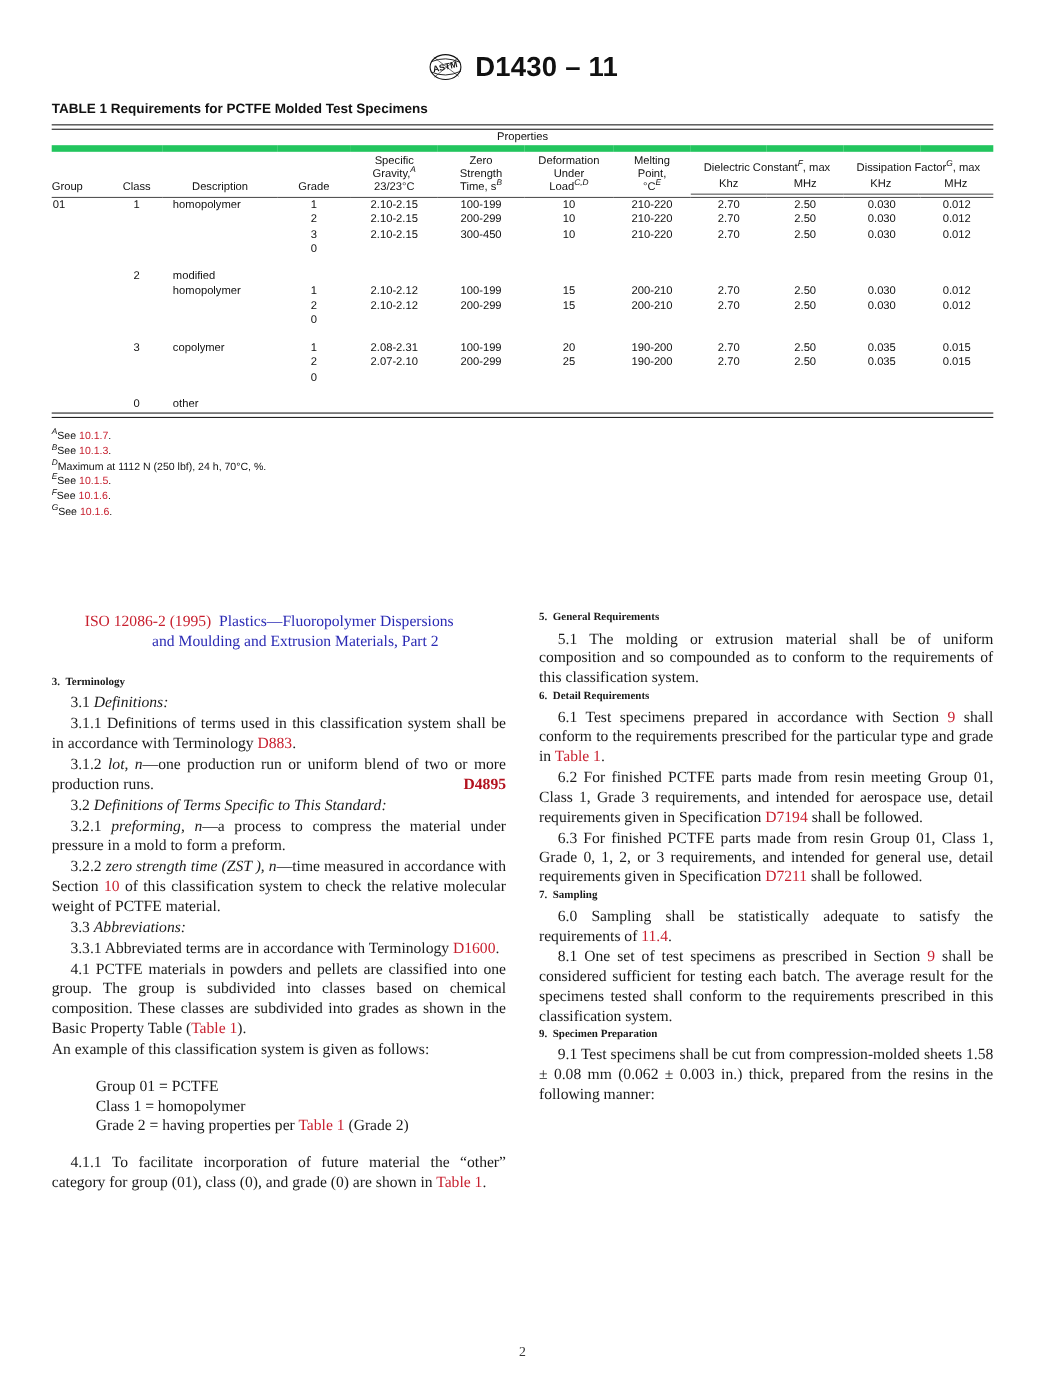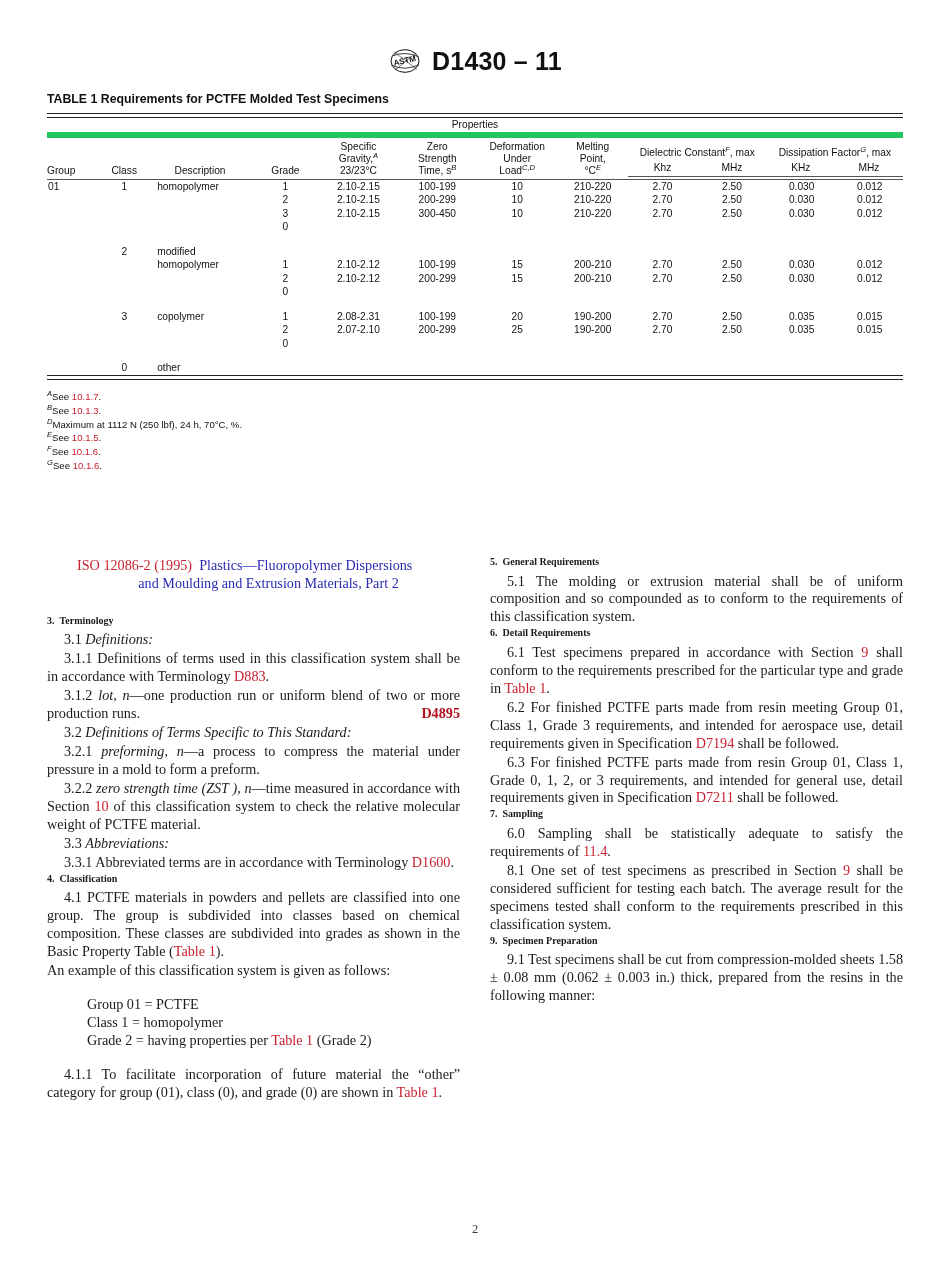--- a/index.html
+++ b/index.html
@@ -562,23 +562,20 @@
       <p class="para">
         <span class="lead-num">3.3</span>
         <span class="ital">Abbreviations:</span>
       </p>
 
       <p class="para">
         <span class="lead-num">3.3.1</span>
         <span>Abbreviated terms are in accordance with Terminology </span><span class="lnk">D1600</span><span>.</span>
       </p>
 
-      <h3 class="sec gap-before">
-        <span class="num">4.</span><span>Classification</span>
-      </h3>
 
       <p class="para">
         <span class="lead-num">4.1</span>
         <span>PCTFE materials in powders and pellets are classified into one group. The group is subdivided into classes based on chemical composition. These classes are subdivided into grades as shown in the Basic Property Table (</span><span class="lnk">Table 1</span><span>).</span>
       </p>
       <p class="para noindent">An example of this classification system is given as follows:</p>
 
       <ul class="example" id="example-list">
           <li><span>Group 01</span><span> = </span><span>PCTFE</span></li>
           <li><span>Class 1 </span><span> = </span><span>homopolymer</span></li>

